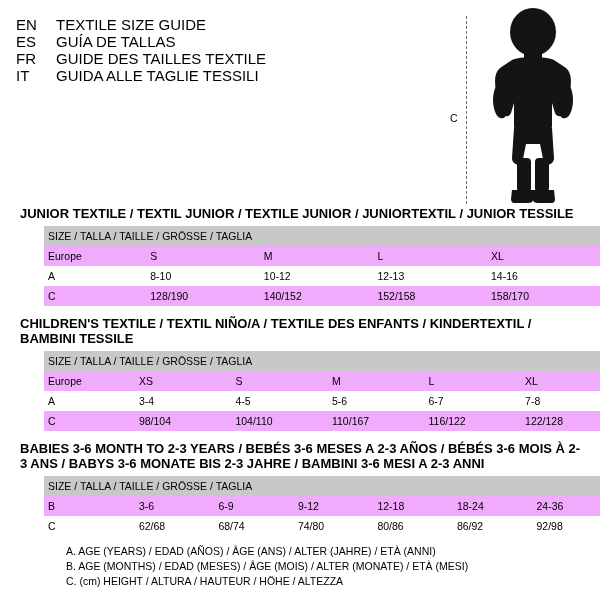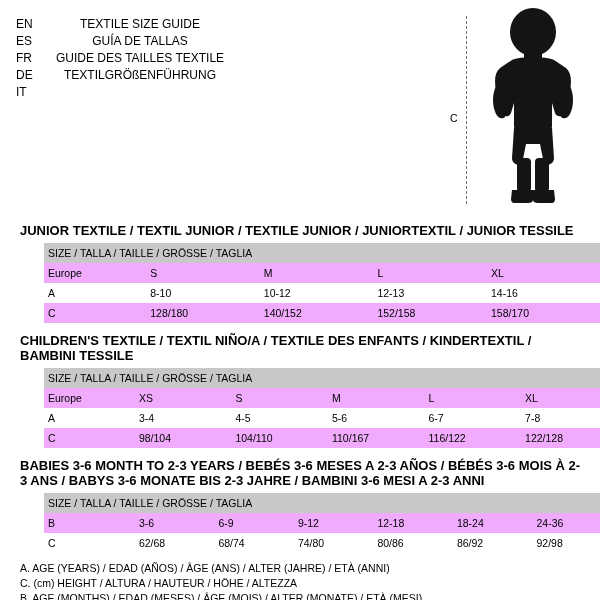--- a/index.html
+++ b/index.html
@@ -27,31 +27,30 @@
   .header {
     display: flex;
     align-items: flex-start;
   }
   .lang-block {
     flex: 0 0 auto;
     padding-top: 2px;
   }
   .lang-row {
     display: flex;
-    font-size: 12px;
+    font-size: 15px;
     line-height: 17px;
     white-space: nowrap;
   }
   .lang-code {
     width: 40px;
     flex: 0 0 40px;
   }
   .lang-text {
     flex: 1 1 auto;
-    text-align: center;
   }
 
   .figure-wrap {
     position: absolute;
     left: 448px;
     top: 8px;
     width: 140px;
     height: 196px;
   }
   .c-marker {
@@ -109,21 +108,21 @@
   }
   .spacer-6 { height: 6px; }
   .spacer-10 { height: 10px; }
 
   
   .notes {
     font-size: 10.5px;
     line-height: 15px;
     padding: 8px 0 0 4px;
   }
-  .notes div { white-space: nowrap; }
+  .notes div { white-space: nowrap; margin-left: 46px; }
 </style>
 </head>
 <body>
 
 <div class="page">
 
   <div class="header">
     <div class="lang-block">
       <div class="lang-row">
         <div class="lang-code">EN</div>
@@ -131,25 +130,22 @@
       </div>
       <div class="lang-row">
         <div class="lang-code">ES</div>
         <div class="lang-text">GUÍA DE TALLAS</div>
       </div>
       <div class="lang-row">
         <div class="lang-code">FR</div>
         <div class="lang-text">GUIDE DES TAILLES TEXTILE</div>
       </div>
       <div class="lang-row">
-        <div class="lang-code">DE</div>
-        <div class="lang-text">TEXTILGRÖßENFÜHRUNG</div>
-      </div>
-      <div class="lang-row">
         <div class="lang-code">IT</div>
+        <div class="lang-text">GUIDA ALLE TAGLIE TESSILI</div>
       </div>
     </div>
   </div>
 
   <div class="figure-wrap">
     <div class="c-marker">C</div>
     <div class="dash-line"></div>
     <svg class="figure-svg" width="110" height="196" viewBox="0 0 110 196">
       <g fill="#141414">
 
@@ -200,21 +196,21 @@
         </tr>
         <tr class="white">
           <td>A</td>
           <td>8-10</td>
           <td>10-12</td>
           <td>12-13</td>
           <td>14-16</td>
         </tr>
         <tr class="grey">
           <td>C</td>
-          <td>128/180</td>
+          <td>128/190</td>
           <td>140/152</td>
           <td>152/158</td>
           <td>158/170</td>
         </tr>
       </tbody>
     </table>
   </div>
 
   <div class="spacer-6"></div>
   <div class="section">
@@ -294,17 +290,17 @@
           <td>80/86</td>
           <td>86/92</td>
           <td>92/98</td>
         </tr>
       </tbody>
     </table>
   </div>
 
   <div class="notes">
     <div>A. AGE (YEARS) / EDAD (AÑOS) / ÂGE (ANS) / ALTER (JAHRE) / ETÀ (ANNI)</div>
+    <div>B. AGE (MONTHS) / EDAD (MESES) / ÂGE (MOIS) / ALTER (MONATE) / ETÀ (MESI)</div>
     <div>C. (cm) HEIGHT / ALTURA / HAUTEUR / HÖHE / ALTEZZA</div>
-    <div>B. AGE (MONTHS) / EDAD (MESES) / ÂGE (MOIS) / ALTER (MONATE) / ETÀ (MESI)</div>
   </div>
 
 </div>
 
 </body></html>

